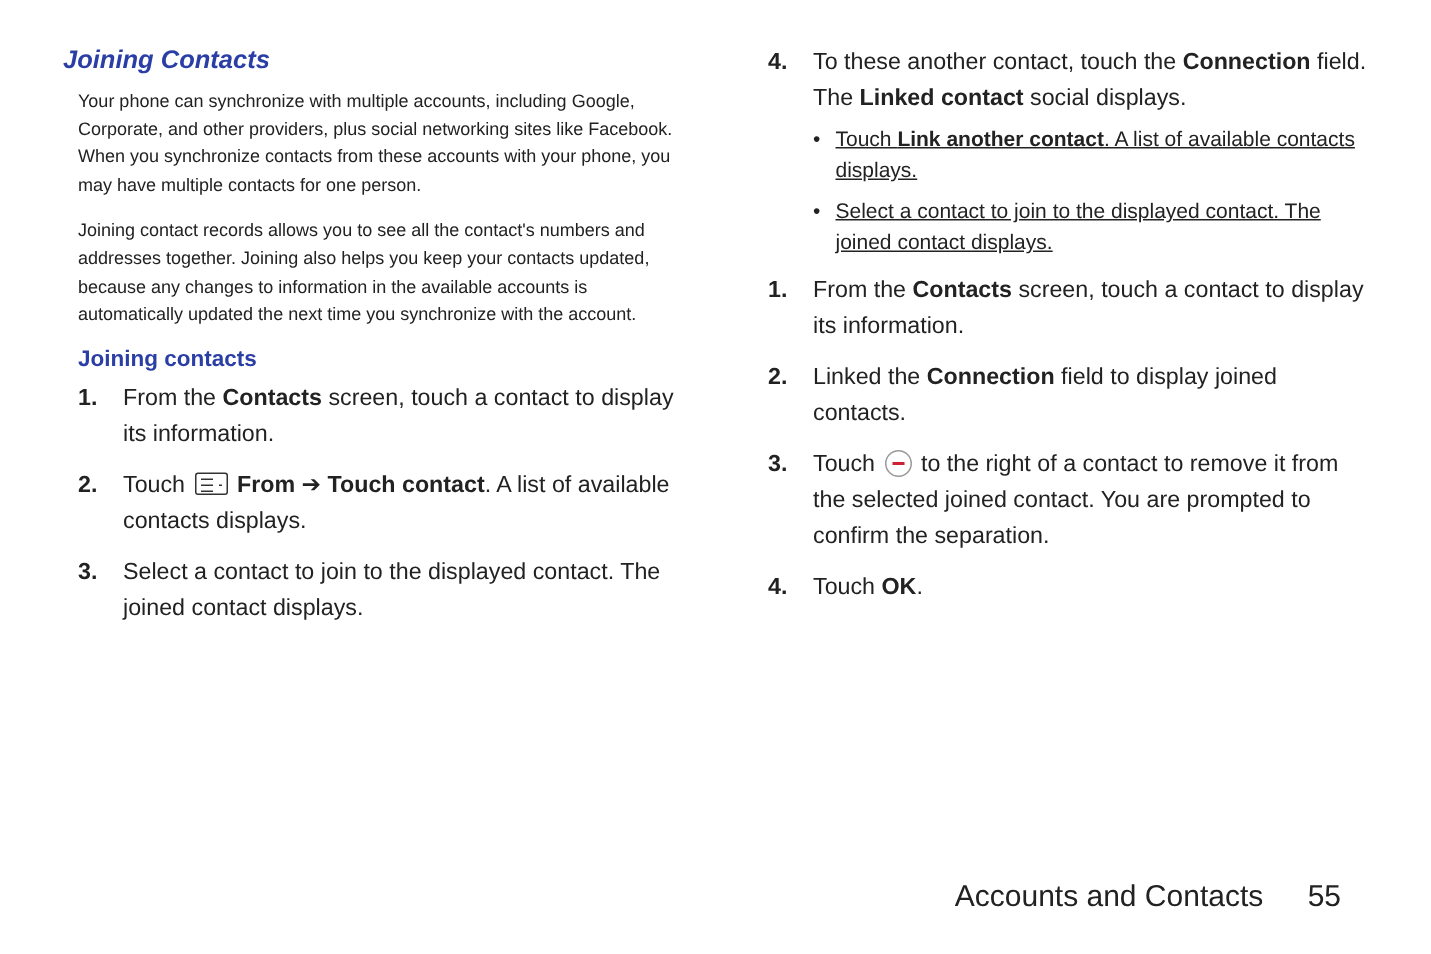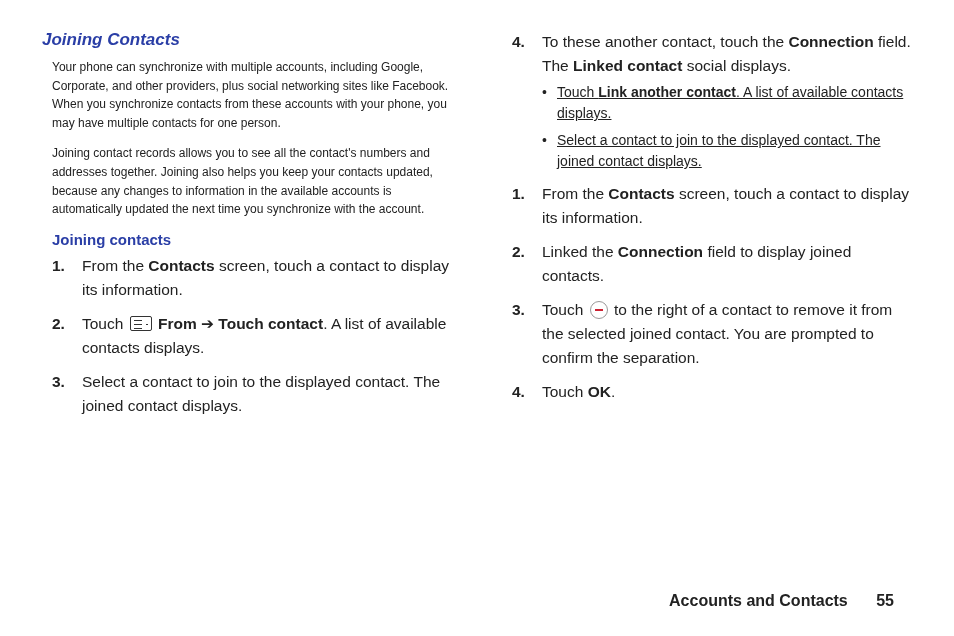--- a/index.html
+++ b/index.html
@@ -118,23 +118,22 @@
     right: 4px;
     top: 50%;
     height: 2px;
     margin-top: -1px;
     background: #c23;
   }
   .footer {
     position: absolute;
     bottom: 26px;
     right: 60px;
-    font-size: 16px;
+    font-size: 20px;
     color: #222;
-    font-weight: bold;
   }
   .footer .pagenum {
     margin-left: 24px;
   }
 </style>
 </head>
 <body>
 
 <div class="columns">
 

